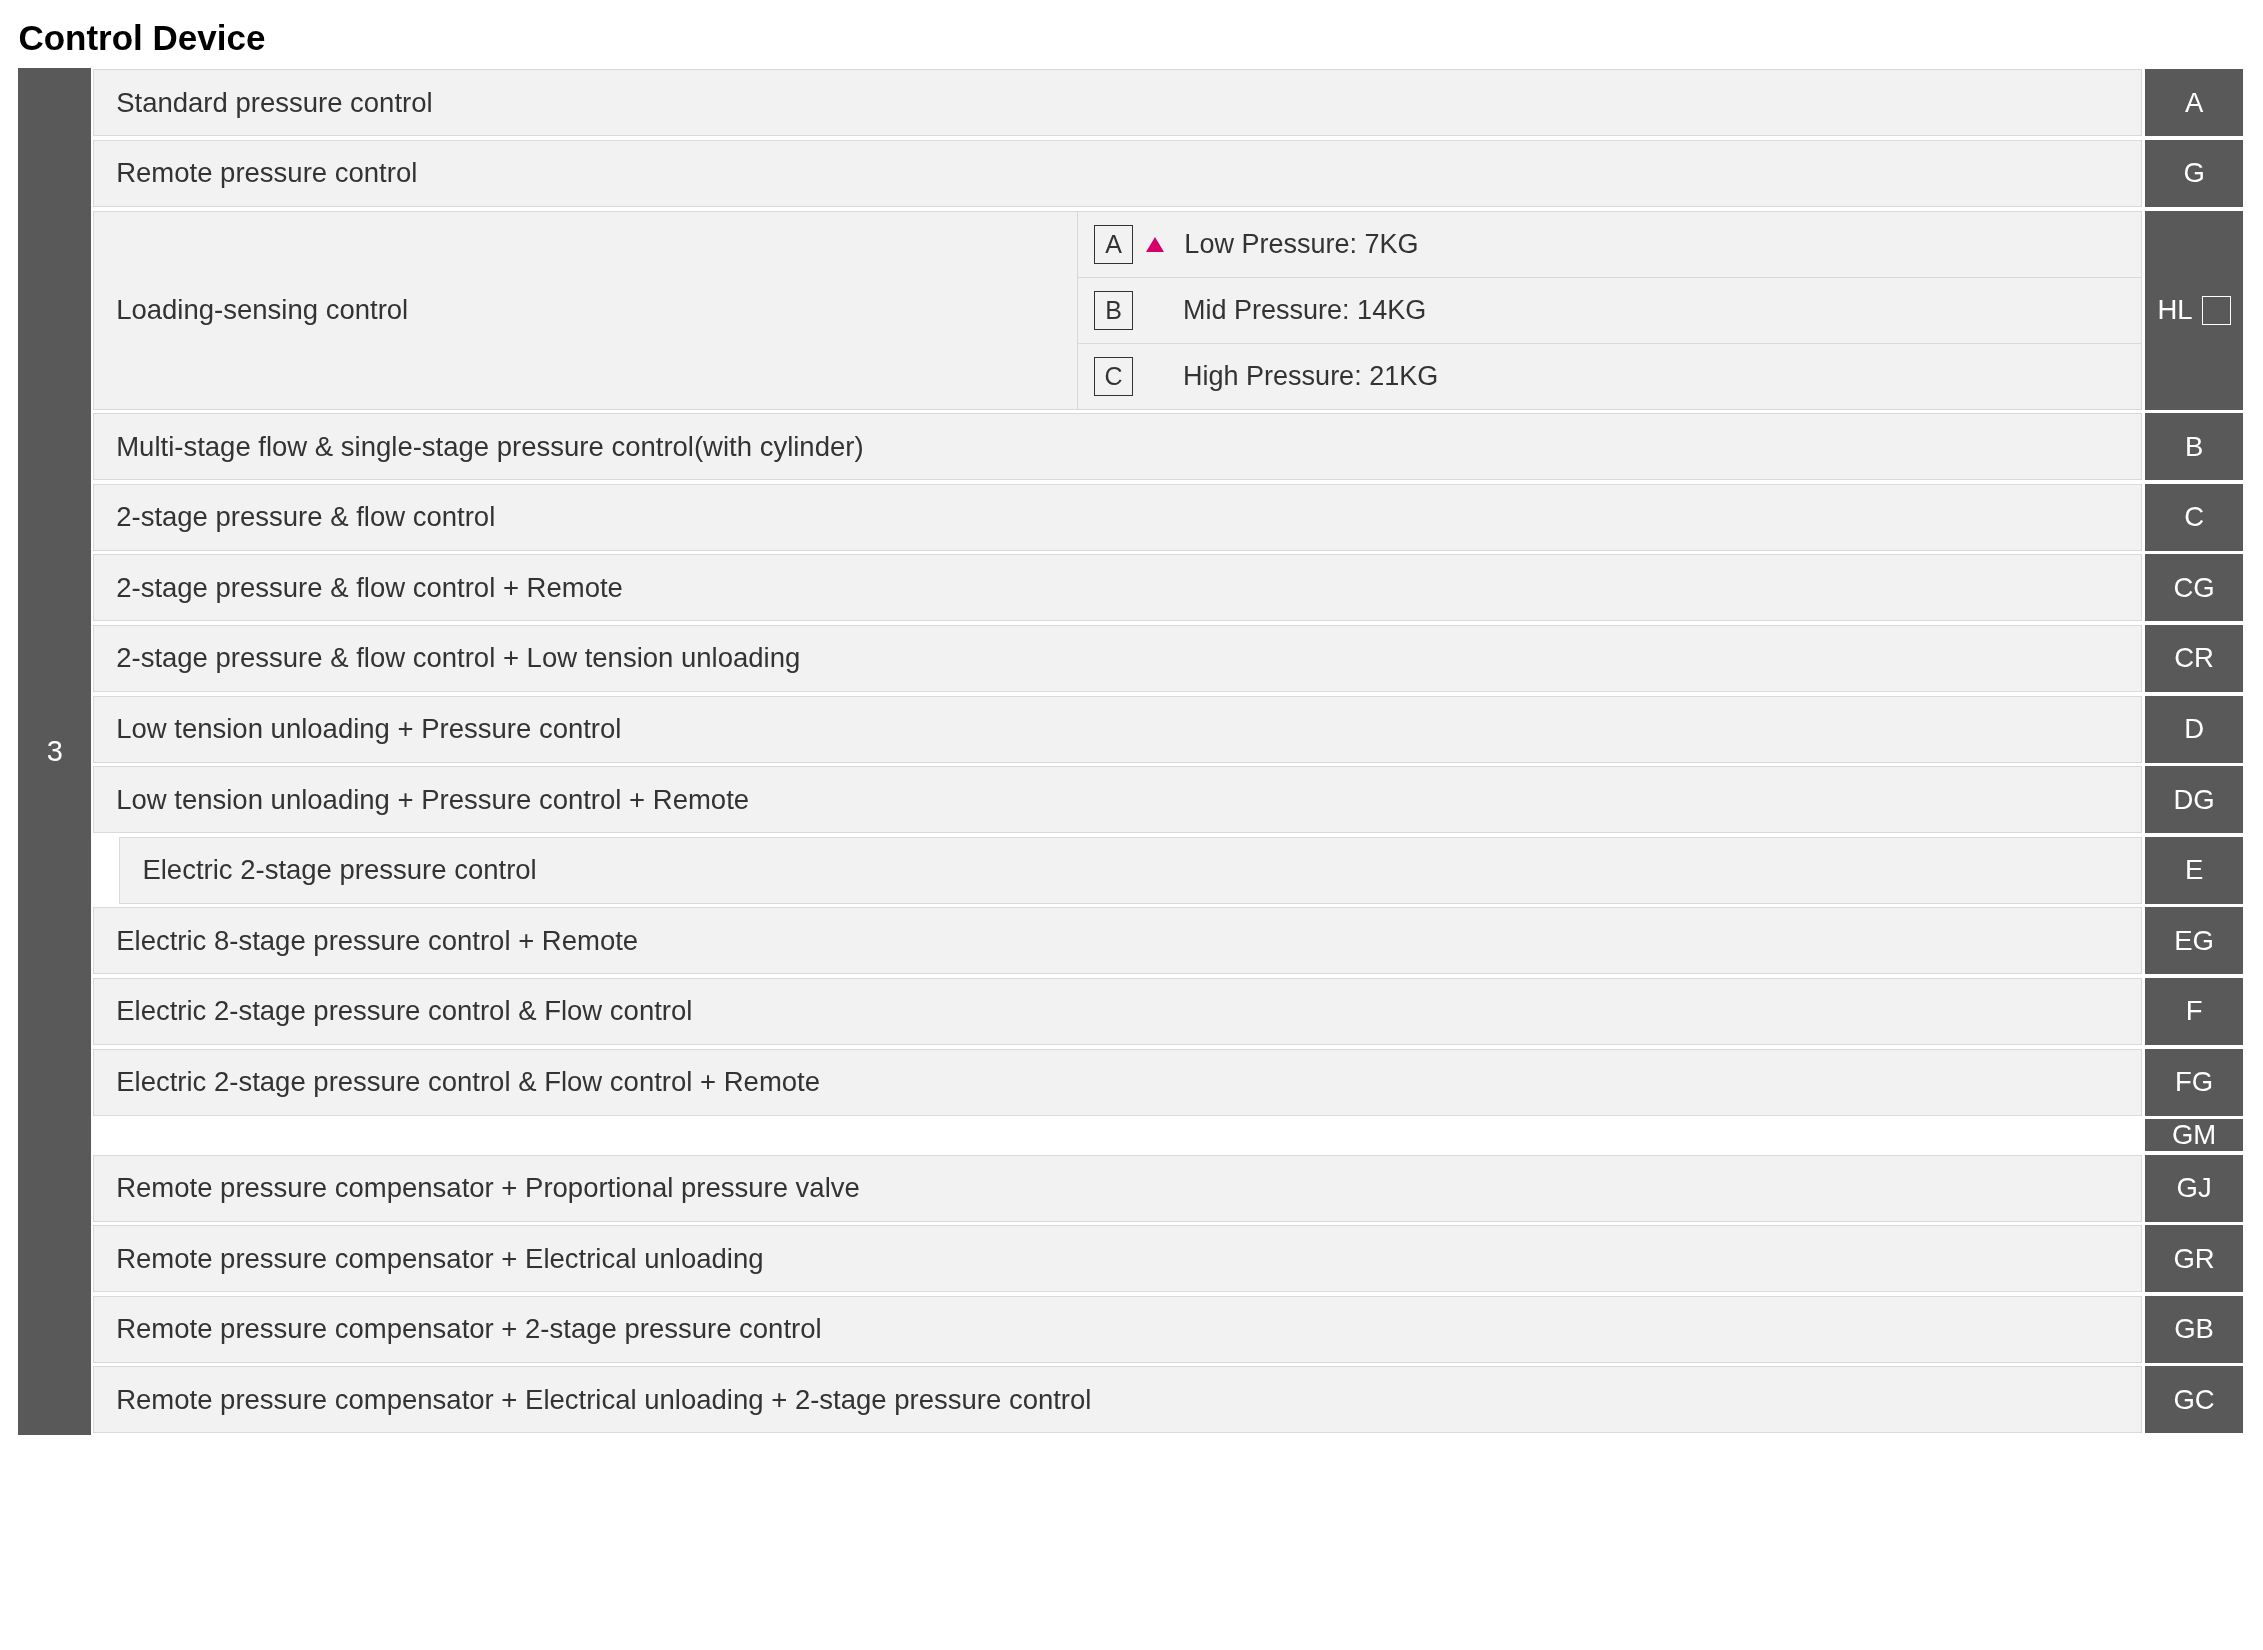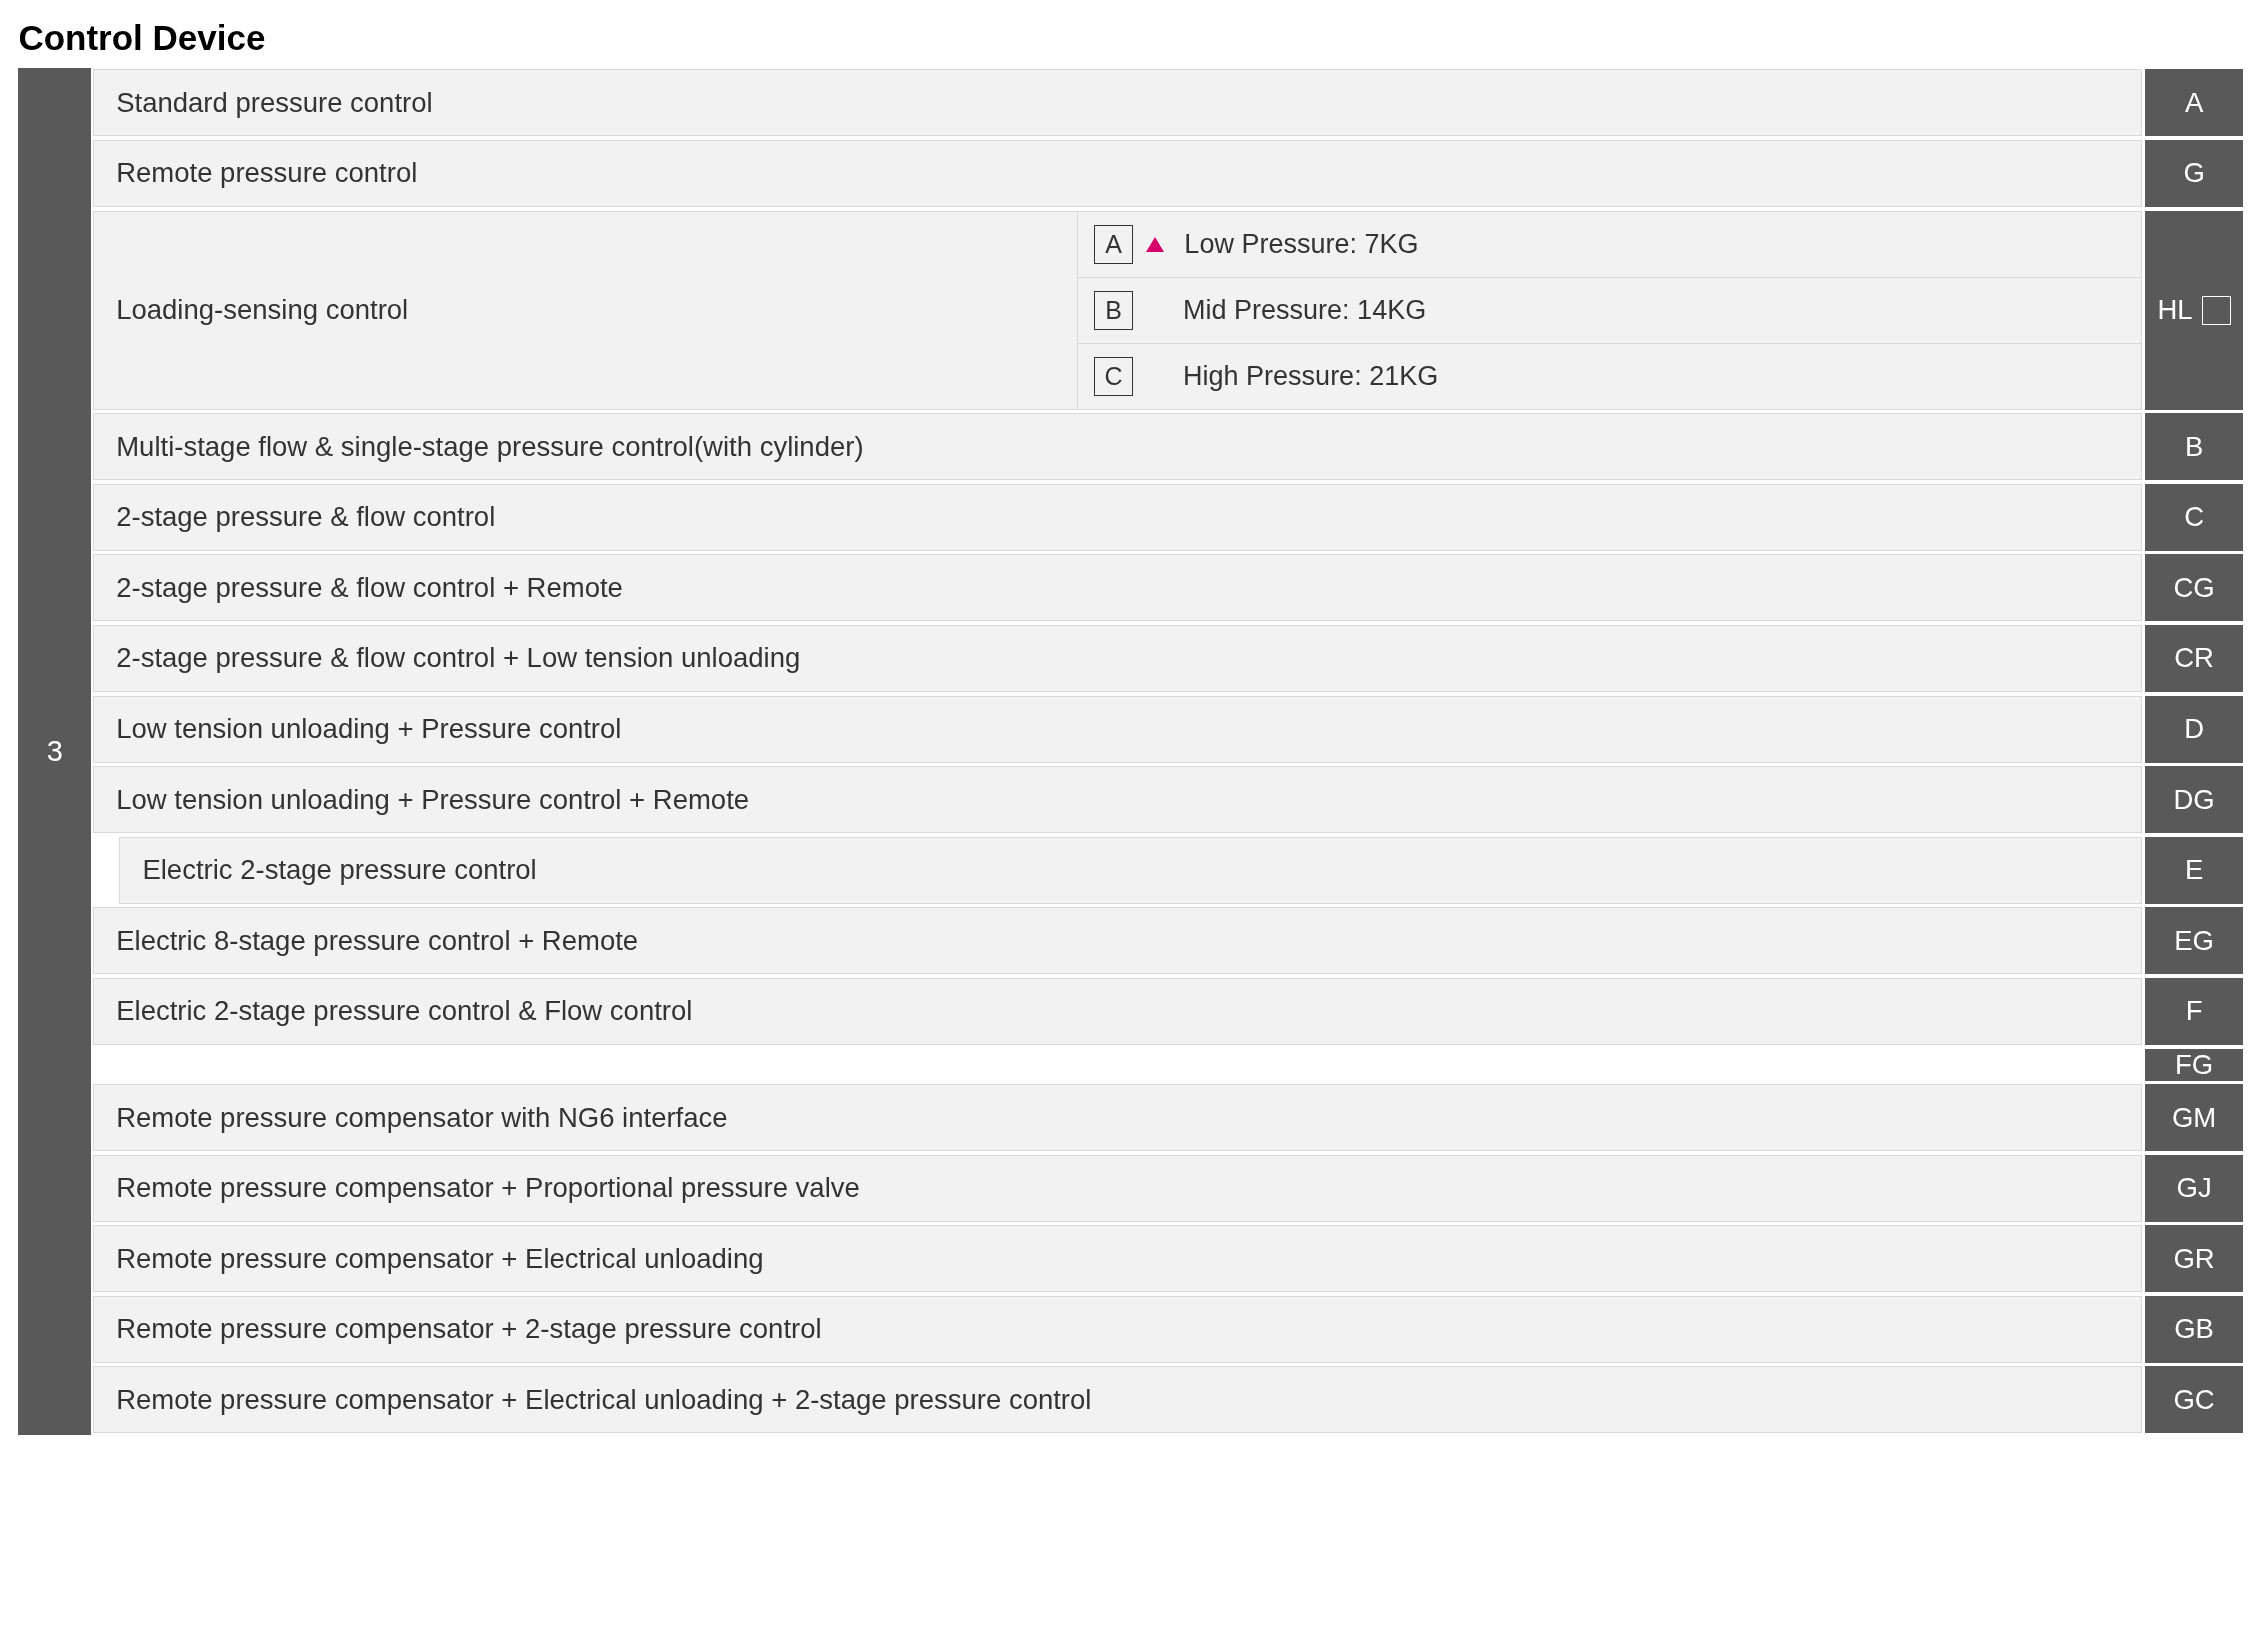--- a/index.html
+++ b/index.html
@@ -168,24 +168,24 @@
       <span>E</span>
     </div>
     <div class="desc-cell" style="grid-area: 11 / 2;">Electric 8-stage pressure control + Remote</div>
     <div class="code-cell" style="grid-area: 11 / 3;">
       <span>EG</span>
     </div>
     <div class="desc-cell" style="grid-area: 12 / 2;">Electric 2-stage pressure control &amp; Flow control</div>
     <div class="code-cell" style="grid-area: 12 / 3;">
       <span>F</span>
     </div>
+    <div class="desc-cell" style="grid-area: 13 / 2;">Electric 2-stage pressure control &amp; Flow control + Remote</div>
     <div class="code-cell" style="grid-area: 13 / 3;">
       <span>FG</span>
     </div>
-    <div class="desc-cell" style="grid-area: 14 / 2;">Remote pressure compensator with NG6 interface</div>
     <div class="code-cell" style="grid-area: 14 / 3;">
       <span>GM</span>
     </div>
     <div class="desc-cell" style="grid-area: 15 / 2;">Remote pressure compensator + Proportional pressure valve</div>
     <div class="code-cell" style="grid-area: 15 / 3;">
       <span>GJ</span>
     </div>
     <div class="desc-cell" style="grid-area: 16 / 2;">Remote pressure compensator + Electrical unloading</div>
     <div class="code-cell" style="grid-area: 16 / 3;">
       <span>GR</span>

